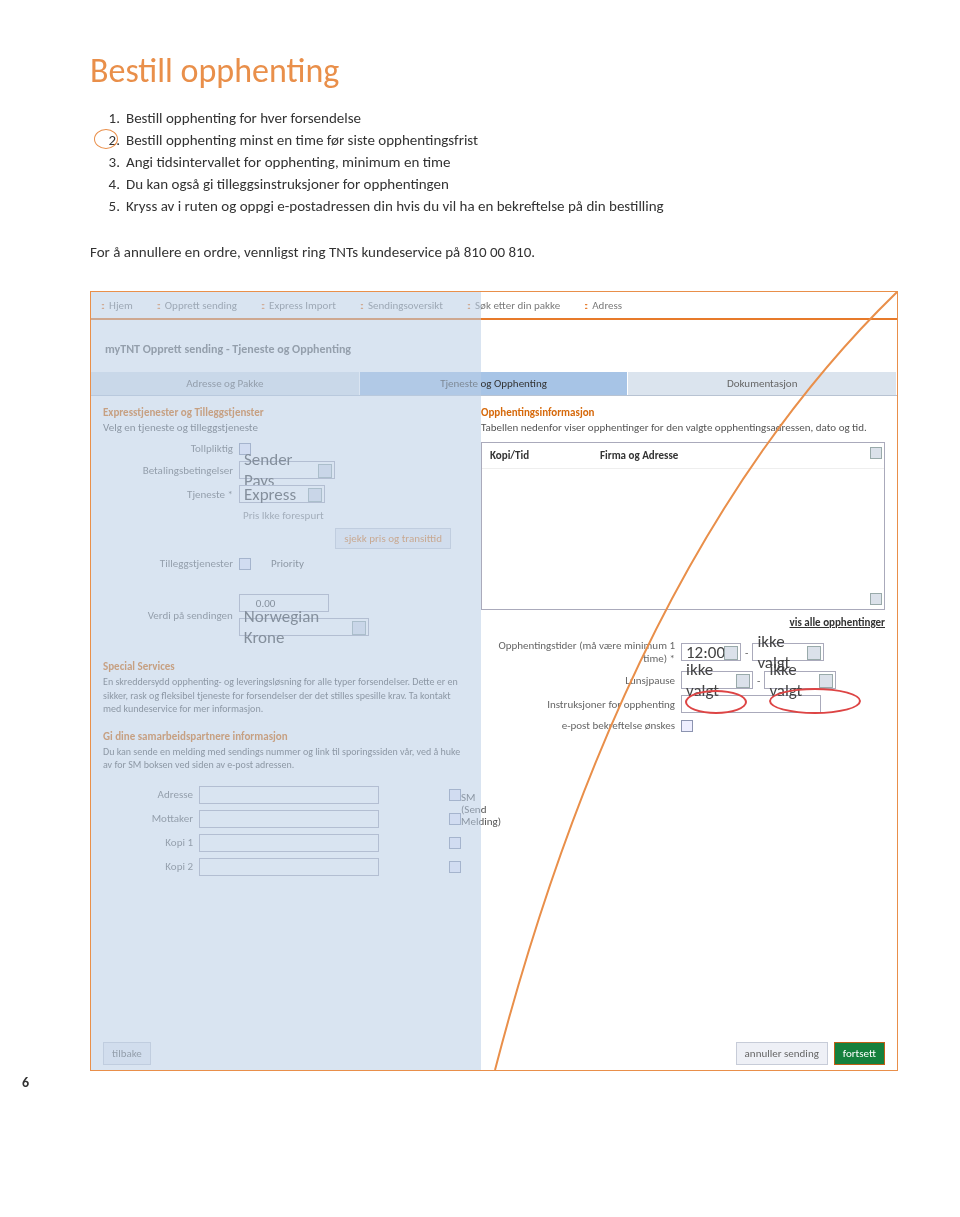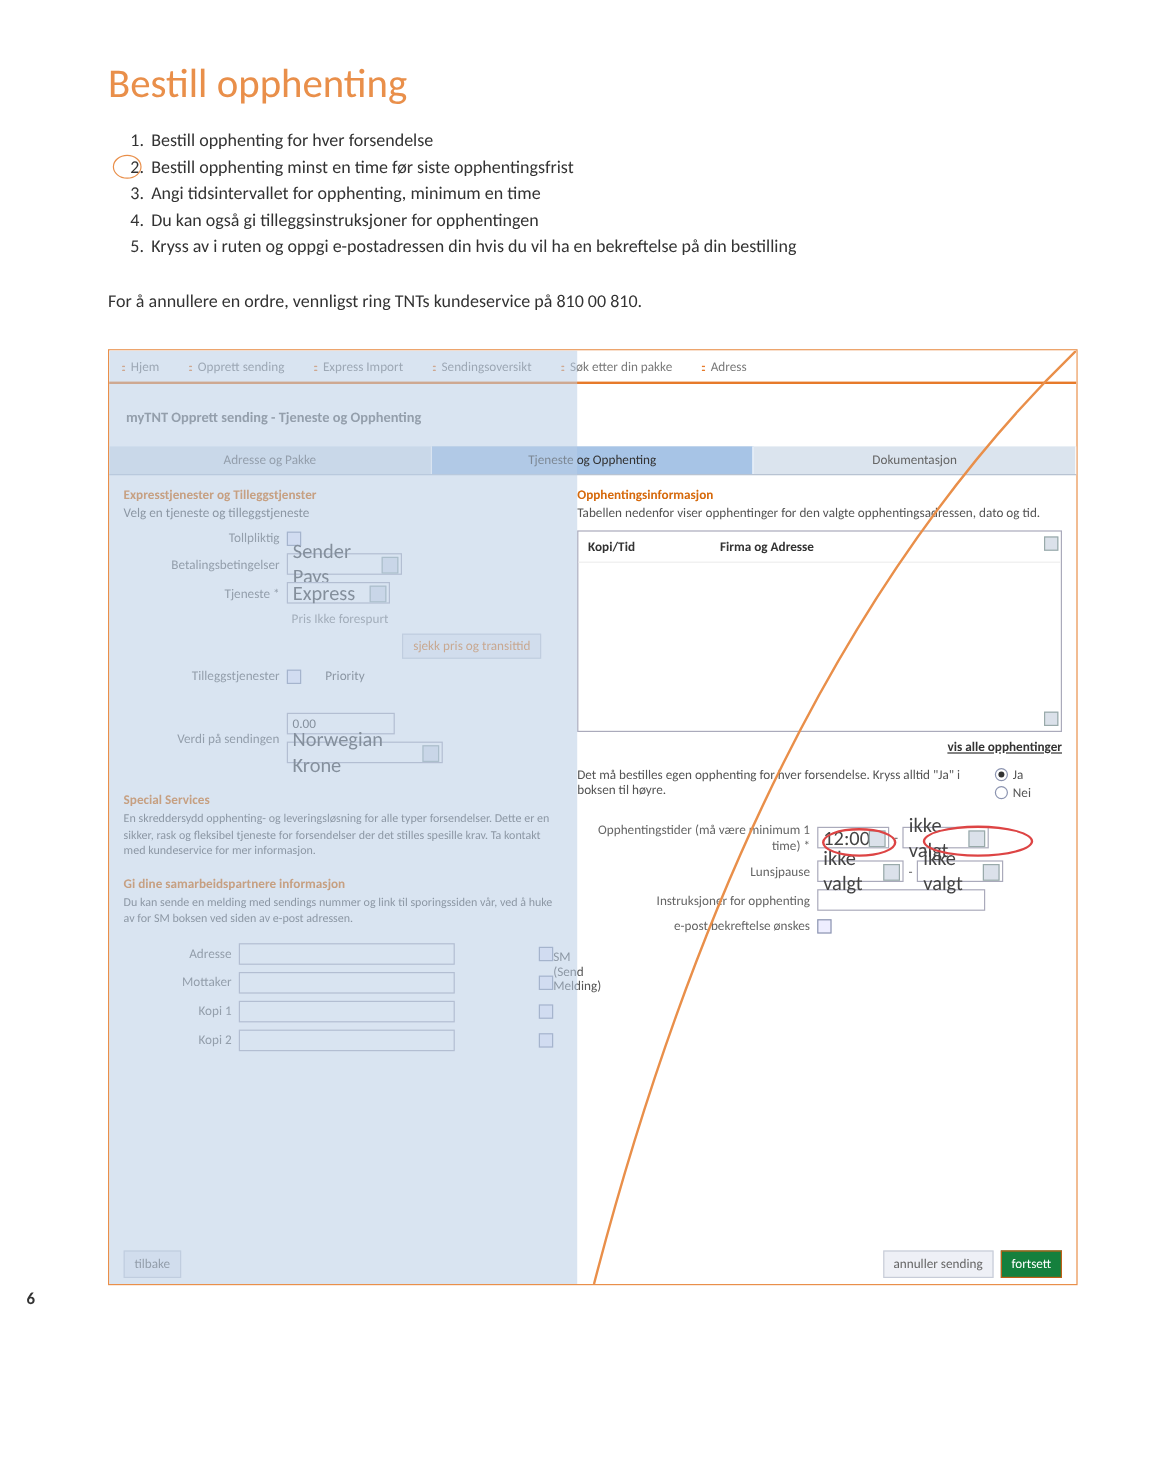--- a/index.html
+++ b/index.html
@@ -48,21 +48,21 @@
   .tabbar > div.active { background: #a7c4e6; color: #333; }
 
   .cols { display: flex; padding: 10px 12px 20px 12px; font-size: 11px; color: #555; }
   .left { flex: 0 0 364px; padding-right: 10px; }
   .right { flex: 1; padding-left: 10px; }
 
   .grp-head { color: #d6690b; font-weight: bold; font-size: 11px; margin-bottom: 2px; }
   .grp-sub { color: #555; margin-bottom: 8px; }
   .form-row { display: flex; align-items: center; margin-bottom: 6px; }
   .form-row label { width: 136px; text-align: right; padding-right: 6px; color: #666; font-size: 11px; }
-  .fake-input { border: 1px solid #aab; background: #fff; height: 18px; font-size: 11px; padding: 1px 4px; color: #444; display: inline-flex; align-items: center; }
+  .fake-input { border: 1px solid #aab; background: #fff; height: 18px; font-size: 11px; padding: 1px 16px; color: #444; display: inline-flex; align-items: center; }
   .fake-select { border: 1px solid #aab; background: #fff; height: 18px; font-size: 17px; padding: 0 16px 0 4px; color: #444; display: inline-flex; align-items: center; position: relative; }
   .fake-select::after { content: ""; position: absolute; right: 2px; top: 2px; width: 12px; height: 12px; background: #dbe1ea; border: 1px solid #9aa; }
   .fake-check { width: 12px; height: 12px; border: 1px solid #8c94b0; display: inline-block; background: #eef; }
   .price-note { color: #888; font-size: 11px; margin: 4px 0 6px 140px; }
   .check-btn { display: inline-block; border: 1px solid #c7ccd8; background: #eef0f6; color: #d97b2c; font-size: 11px; padding: 3px 8px; margin-left: 0; }
   .value-box { width: 90px; }
   .spc { margin-top: 24px; }
   .para { color: #555; font-size: 10px; line-height: 1.35; margin-bottom: 14px; }
 
   .sender-rows { margin-top: 10px; }
@@ -236,33 +236,20 @@
           <div class="list-head">
             <div>Kopi/Tid</div>
             <div>Firma og Adresse</div>
           </div>
           <div class="scroll-thumb"></div>
           <div class="scroll-thumb bottom"></div>
         </div>
 
         <div class="vis-link">vis alle opphentinger</div>
 
-        <div class="radio-row">
-          <div class="radio-text">Det må bestilles egen opphenting for hver forsendelse. Kryss alltid "Ja" i boksen til høyre.</div>
-          <div class="radio-opts">
-            <div>
-                <span class="fake-radio on"></span>
-                <span>Ja</span>
-              </div>
-            <div>
-                <span class="fake-radio"></span>
-                <span>Nei</span>
-              </div>
-          </div>
-        </div>
 
         <div class="form-row">
           <label>Opphentingstider (må være minimum 1 time) *</label>
           <span class="fake-select time-sel">
               <span>12:00</span>
             </span>
           <span style="margin:0 4px;">-</span>
           <span class="fake-select ikke-sel">
               <span>ikke valgt</span>
             </span>

